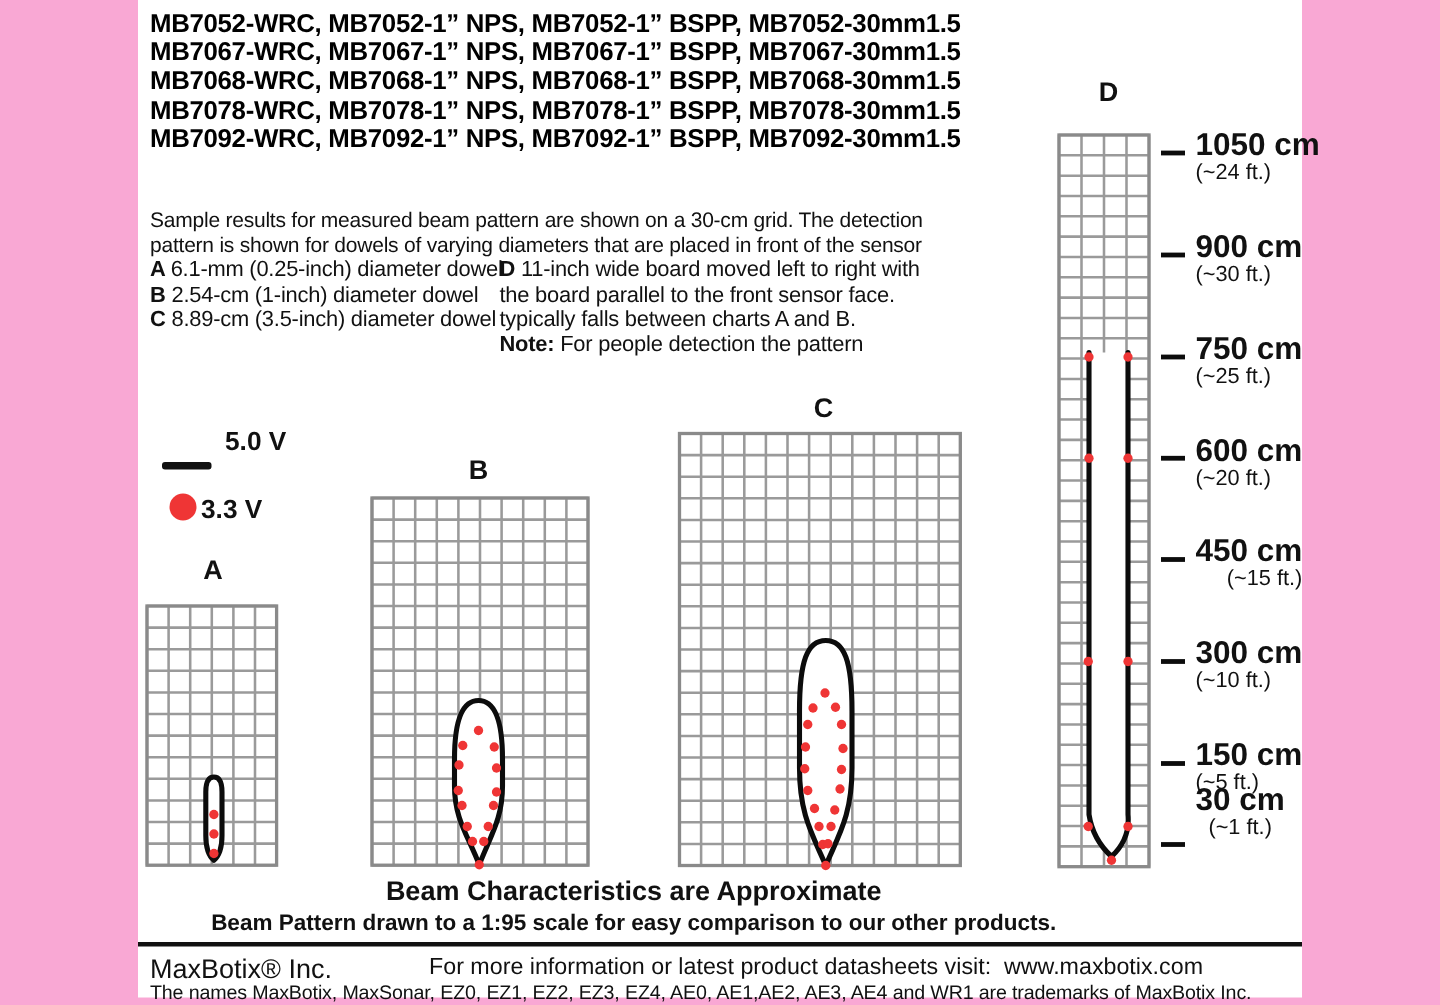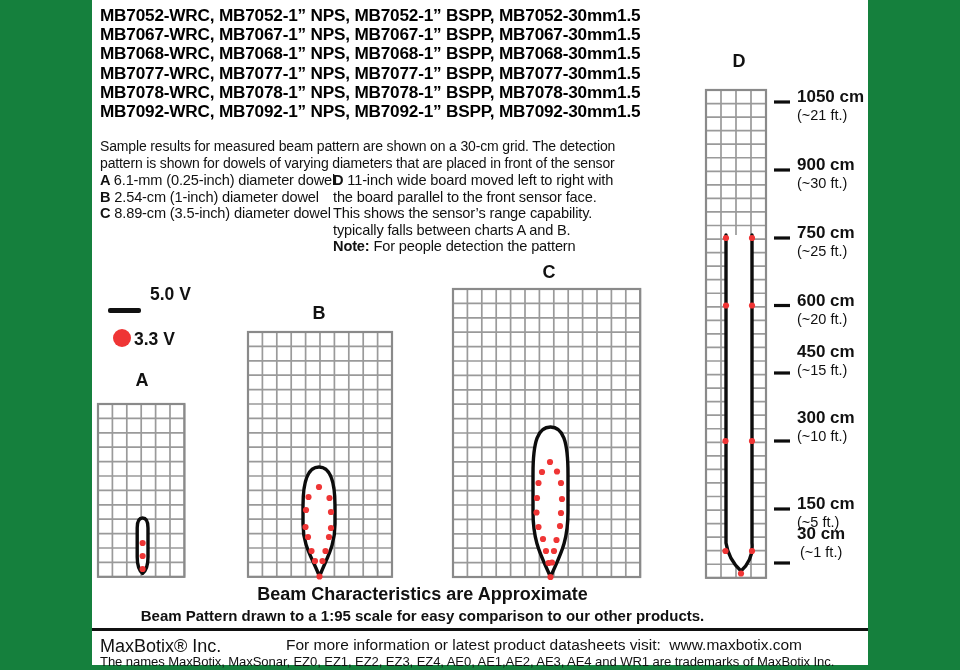--- a/index.html
+++ b/index.html
@@ -1,17 +1,17 @@
 <!DOCTYPE html>
 <html><head>
 <meta charset="utf-8">
 <style>
   html,body{margin:0;padding:0;}
   body{font-family:"Liberation Sans","DejaVu Sans",sans-serif;background:#000;}
-  #stage{position:relative;width:960px;height:670px;background:#15803d;overflow:hidden;}
+  #stage{position:relative;width:960px;height:670px;background:#f9a8d4;overflow:hidden;}
   #paper{position:absolute;left:92px;top:0;width:776px;height:665px;background:#fff;}
   .abs{position:absolute;white-space:pre;color:#111;}
   .model-line{font-weight:bold;font-size:17.2px;line-height:19.2px;letter-spacing:-0.2px;}
   #models{position:absolute;left:100px;top:6px;}
   .intro{font-size:14px;line-height:16.6px;letter-spacing:-0.15px;}
   #intro-block{position:absolute;left:100px;top:138px;}
   #dowel-list{position:absolute;left:100px;top:172px;font-size:14.6px;line-height:16.6px;letter-spacing:-0.15px;}
   #board-note{position:absolute;left:333px;top:172px;font-size:14.6px;line-height:16.6px;letter-spacing:-0.15px;}
   .bold{font-weight:bold;}
   .line-row{white-space:pre;color:#111;}
@@ -21,61 +21,59 @@
   #legend-dot-swatch{position:absolute;left:113px;top:329px;width:18px;height:18px;border-radius:50%;background:#ef3535;}
   #legend-dot-label{position:absolute;left:134px;top:329px;font-size:17.5px;font-weight:bold;}
   
   .chart-letter{position:absolute;width:40px;text-align:center;font-weight:bold;font-size:18px;color:#111;}
   #label-A{left:122px;top:370px;}
   #label-B{left:299px;top:303px;}
   #label-C{left:529px;top:262px;}
   #label-D{left:719px;top:51px;}
   
   .range-label{position:absolute;left:797px;white-space:pre;color:#111;}
-  .range-cm{font-weight:bold;font-size:17px;line-height:19px;}
+  .range-cm{font-weight:bold;font-size:21px;line-height:19px;}
   .range-ft{font-size:14.5px;line-height:18px;}
   
   #caption-approx{position:absolute;left:100px;top:584px;width:645px;text-align:center;font-weight:bold;font-size:18px;color:#111;white-space:pre;}
   #caption-scale{position:absolute;left:100px;top:607px;width:645px;text-align:center;font-weight:bold;font-size:15px;color:#111;white-space:pre;}
   #footer-rule{position:absolute;left:92px;top:628px;width:776px;height:3px;background:#111;}
   #footer-company{position:absolute;left:100px;top:636px;font-size:18px;color:#111;white-space:pre;}
   #footer-visit{position:absolute;left:286px;top:636px;font-size:15.5px;color:#111;white-space:pre;}
   #footer-trademark{position:absolute;left:100px;top:654px;font-size:13.1px;color:#111;white-space:pre;letter-spacing:-0.1px;}
   #beam-svg{position:absolute;left:0;top:0;pointer-events:none;}
 </style>
 </head>
 <body>
 
 <div id="stage">
   <div id="paper"></div>
 
   <div id="models">
     <div class="model-line">MB7052-WRC, MB7052-1” NPS, MB7052-1” BSPP, MB7052-30mm1.5</div>
     <div class="model-line">MB7067-WRC, MB7067-1” NPS, MB7067-1” BSPP, MB7067-30mm1.5</div>
     <div class="model-line">MB7068-WRC, MB7068-1” NPS, MB7068-1” BSPP, MB7068-30mm1.5</div>
-    <div class="model-line">MB7077-WRC, MB7077-1” NPS, MB7077-1” BSPP, MB7077-30mm1.5</div>
     <div class="model-line">MB7078-WRC, MB7078-1” NPS, MB7078-1” BSPP, MB7078-30mm1.5</div>
     <div class="model-line">MB7092-WRC, MB7092-1” NPS, MB7092-1” BSPP, MB7092-30mm1.5</div>
   </div>
 
   <div id="intro-block">
     <div class="intro line-row">Sample results for measured beam pattern are shown on a 30-cm grid. The detection</div>
     <div class="intro line-row">pattern is shown for dowels of varying diameters that are placed in front of the sensor</div>
   </div>
 
   <div id="dowel-list">
     <div class="line-row"><span class="bold">A </span><span>6.1-mm (0.25-inch) diameter dowel</span></div>
     <div class="line-row"><span class="bold">B </span><span>2.54-cm (1-inch) diameter dowel</span></div>
     <div class="line-row"><span class="bold">C </span><span>8.89-cm (3.5-inch) diameter dowel</span></div>
   </div>
 
   <div id="board-note">
     <div class="line-row"><span class="bold">D </span><span>11-inch wide board moved left to right with</span></div>
     <div class="line-row">the board parallel to the front sensor face.</div>
-    <div class="line-row">This shows the sensor’s range capability.</div>
     <div class="line-row">typically falls between charts A and B.</div>
     <div class="line-row"><span class="bold">Note: </span><span>For people detection the pattern</span></div>
   </div>
 
   <div id="legend-line-swatch"></div>
   <div id="legend-line-label" class="abs">5.0 V</div>
   <div id="legend-dot-swatch"></div>
   <div id="legend-dot-label" class="abs">3.3 V</div>
 
   <div id="label-A" class="chart-letter">A</div>
@@ -144,26 +142,26 @@
       <path d="M774 170H790" stroke="#0c0c0c" stroke-width="3.2"></path>
       <path d="M774 238H790" stroke="#0c0c0c" stroke-width="3.2"></path>
       <path d="M774 305.5H790" stroke="#0c0c0c" stroke-width="3.2"></path>
       <path d="M774 373H790" stroke="#0c0c0c" stroke-width="3.2"></path>
       <path d="M774 441H790" stroke="#0c0c0c" stroke-width="3.2"></path>
       <path d="M774 509H790" stroke="#0c0c0c" stroke-width="3.2"></path>
       <path d="M774 563H790" stroke="#0c0c0c" stroke-width="3.2"></path>
     </svg>
 
   <div id="range-labels">
-      <div class="range-label" style="top: 87px;"><div class="range-cm">1050 cm</div><div class="range-ft">(~21 ft.)</div></div>
+      <div class="range-label" style="top: 87px;"><div class="range-cm">1050 cm</div><div class="range-ft">(~24 ft.)</div></div>
       <div class="range-label" style="top: 155px;"><div class="range-cm">900 cm</div><div class="range-ft">(~30 ft.)</div></div>
       <div class="range-label" style="top: 223px;"><div class="range-cm">750 cm</div><div class="range-ft">(~25 ft.)</div></div>
       <div class="range-label" style="top: 290.5px;"><div class="range-cm">600 cm</div><div class="range-ft">(~20 ft.)</div></div>
-      <div class="range-label" style="top: 342px;"><div class="range-cm">450 cm</div><div class="range-ft">(~15 ft.)</div></div>
-      <div class="range-label" style="top: 408px;"><div class="range-cm">300 cm</div><div class="range-ft">(~10 ft.)</div></div>
+      <div class="range-label" style="top: 358px; text-align: right;"><div class="range-cm">450 cm</div><div class="range-ft">(~15 ft.)</div></div>
+      <div class="range-label" style="top: 426px;"><div class="range-cm">300 cm</div><div class="range-ft">(~10 ft.)</div></div>
       <div class="range-label" style="top: 494px;"><div class="range-cm">150 cm</div><div class="range-ft">(~5 ft.)</div></div>
       <div class="range-label" style="top: 524px; text-align: center;"><div class="range-cm">30 cm</div><div class="range-ft">(~1 ft.)</div></div>
     </div>
 
   <div id="caption-approx">Beam Characteristics are Approximate</div>
   <div id="caption-scale">Beam Pattern drawn to a 1:95 scale for easy comparison to our other products.</div>
 
   <div id="footer-rule"></div>
   <div id="footer-company">MaxBotix® Inc.</div>
   <div id="footer-visit">For more information or latest product datasheets visit:  www.maxbotix.com</div>

